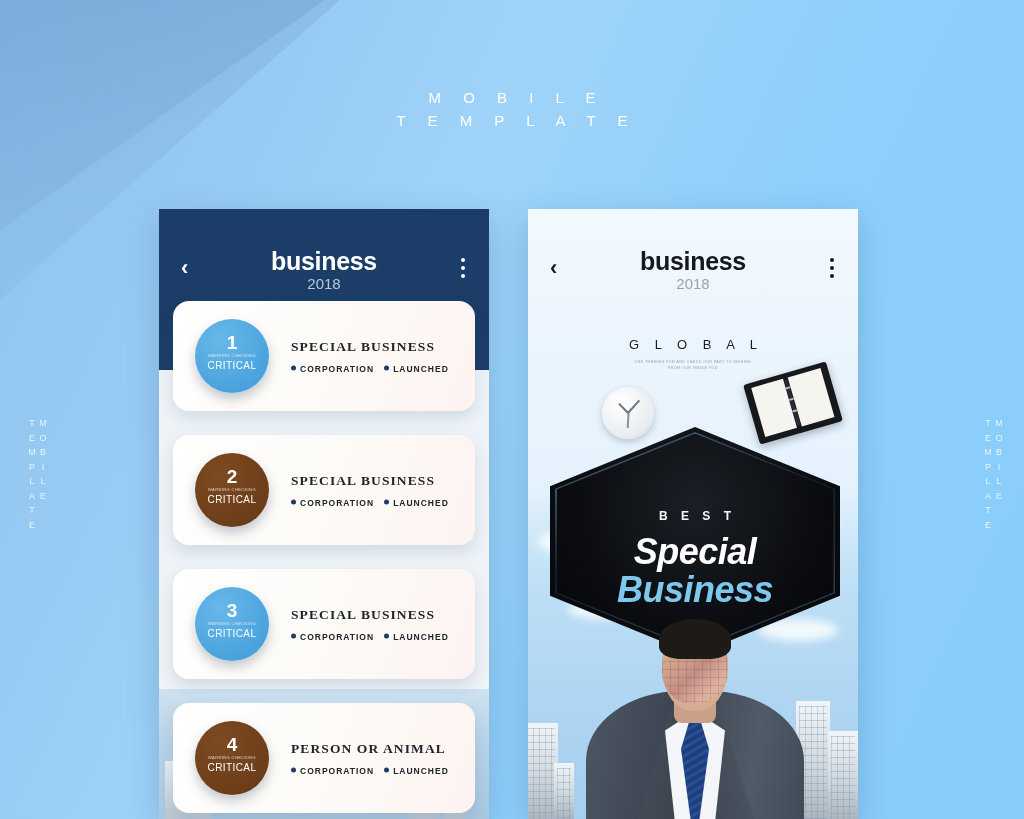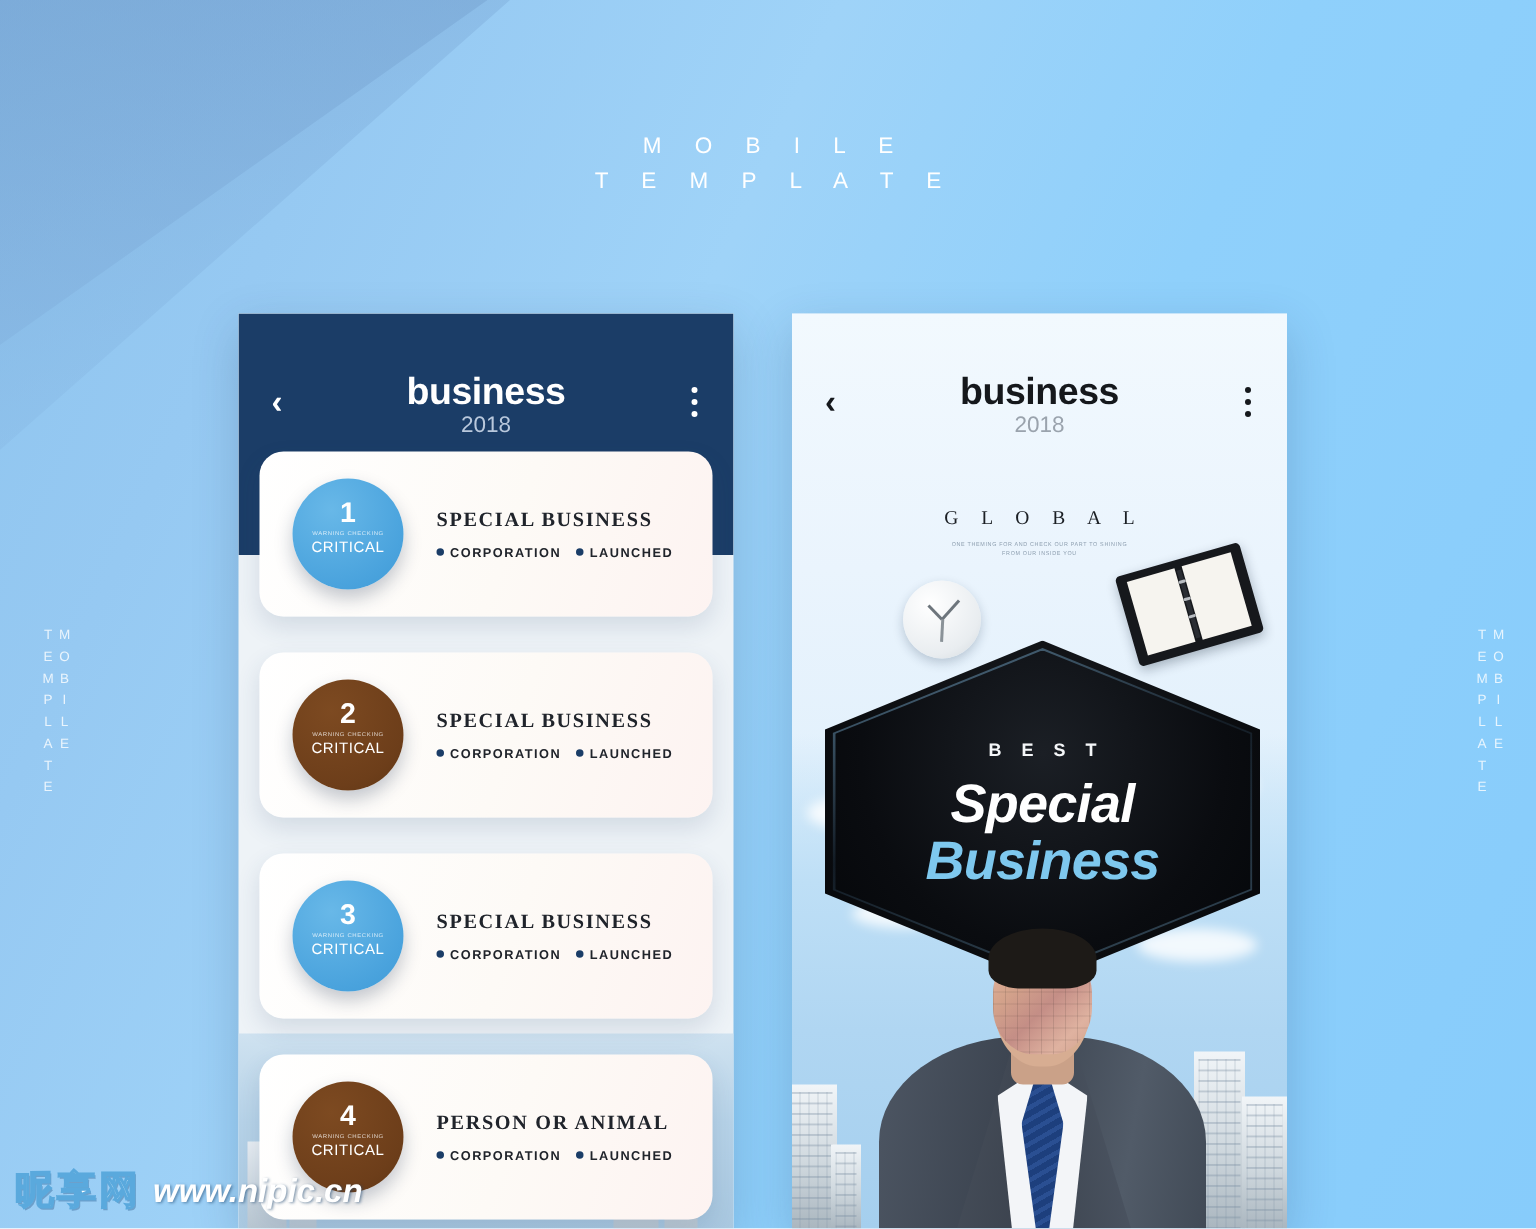--- a/index.html
+++ b/index.html
@@ -188,21 +188,20 @@
   #right-header .hdr-back, #right-header .hdr-title { color:#15181c; }
   #right-header .hdr-sub { color:#9aa3ad; }
   #right-header .hdr-kebab i { background:#15181c; }
 
   #global-block {
     position: absolute; left: 0; right: 0; top: 128px; text-align: center; z-index: 5;
   }
   #global-title {
     font-size: 13px; letter-spacing: 6px; color: #1b1f24; font-weight: 500;
     text-indent: 6px;
-    font-family: Liberation Serif, serif;
   }
   #global-sub {
     margin-top: 7px;
     font-size: 3.6px; letter-spacing: 0.45px; color: #8fa0b1; line-height: 6px;
     white-space: pre-line;
     transform: scale(1, 1.05);
   }
 
   
   #clock {
@@ -255,21 +254,21 @@
   #hex .rim {
     position: absolute; inset: 5px;
     clip-path: polygon(50% 0%, 100% 26%, 100% 74%, 50% 100%, 0% 74%, 0% 26%);
     background: linear-gradient(160deg, rgba(140,200,240,0.55), rgba(90,150,200,0.12) 45%, rgba(140,200,240,0.35));
   }
   #hex .inner {
     position: absolute; inset: 6.5px;
     background: radial-gradient(ellipse at 50% 32%, #1b1f25 0%, #0a0c10 62%, #040609 100%);
     clip-path: polygon(50% 0%, 100% 26%, 100% 74%, 50% 100%, 0% 74%, 0% 26%);
   }
-  #hex .txt { position: absolute; left: 0; right: 0; top: 66px; text-align: center; }
+  #hex .txt { position: absolute; left: 0; right: 0; top: 82px; text-align: center; }
   #hex .best {
     font-size: 12px; letter-spacing: 5px; color: #f4f6f8; font-weight: 600; text-indent: 5px;
   }
   #hex .sp {
     margin-top: 10px;
     font-size: 36px; font-style: italic; font-weight: 700; color: #ffffff;
     line-height: 38px; letter-spacing: -0.5px;
   }
   #hex .bs {
     font-size: 36px; font-style: italic; font-weight: 700; color: #7ec8ee;
@@ -520,18 +519,14 @@
       <div class="lapelR"></div>
       <div class="shirt"></div>
       <div class="tie"></div>
       <div class="neck"></div>
       <div class="head"></div>
       <div class="mosaic"></div>
       <div class="hair"></div>
     </div>
   </div>
 
-  <div id="wm">
-    <span id="wm-cn">昵享网</span>
-    <span id="wm-url">www.nipic.cn</span>
-  </div>
 
 </div>
 
 </body></html>

